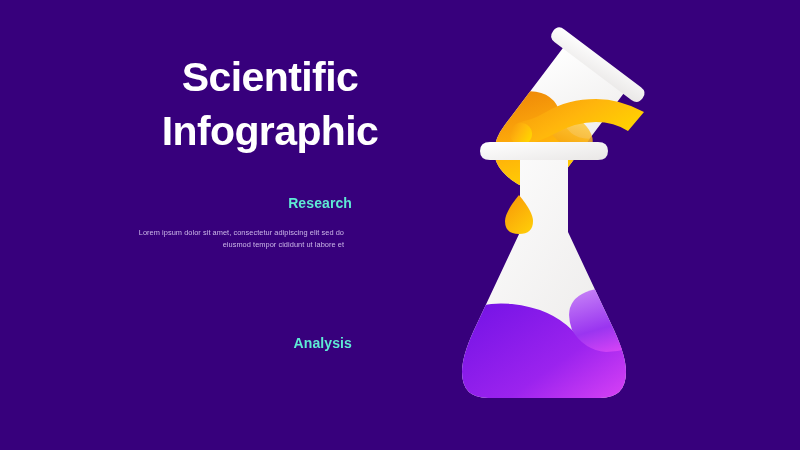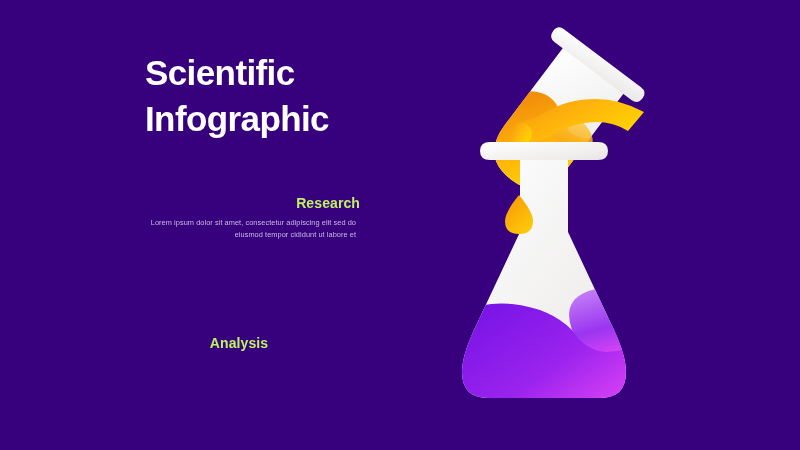--- a/index.html
+++ b/index.html
@@ -24,50 +24,51 @@
     width: 400px;
     height: 450px;
   }
 
   #title {
     position: absolute;
     left: 145px;
     top: 50px;
     width: 250px;
     color: #FFFFFF;
-    font-size: 35px;
+    font-size: 41px;
     font-weight: bold;
     line-height: 1.32;
     letter-spacing: -0.6px;
     white-space: pre-line;
+    text-align: center;
   }
 
   .section {
     position: absolute;
     left: 118px;
     width: 242px;
     text-align: right;
   }
   #section-research   { top: 196px; }
   #section-experiment { top: 263px; }
-  #section-analysis   { top: 336px; text-align: center; }
+  #section-analysis   { top: 336px; }
 
   .section-heading {
-    color: #bef264;
+    color: #5eead4;
     font-size: 14px;
     font-weight: bold;
     letter-spacing: 0.1px;
-    margin: 0 0 6px 0;
+    margin: 0 8px 6px 0;
     line-height: 1.1;
   }
   .section-body {
     color: #CBB6E8;
     font-size: 7.4px;
     line-height: 1.62;
-    margin: 4px;
+    margin: 16px;
     letter-spacing: 0.05px;
   }
 
   
   #illustration {
     position: absolute;
     left: 400px;
     top: 0;
     width: 400px;
     height: 450px;

